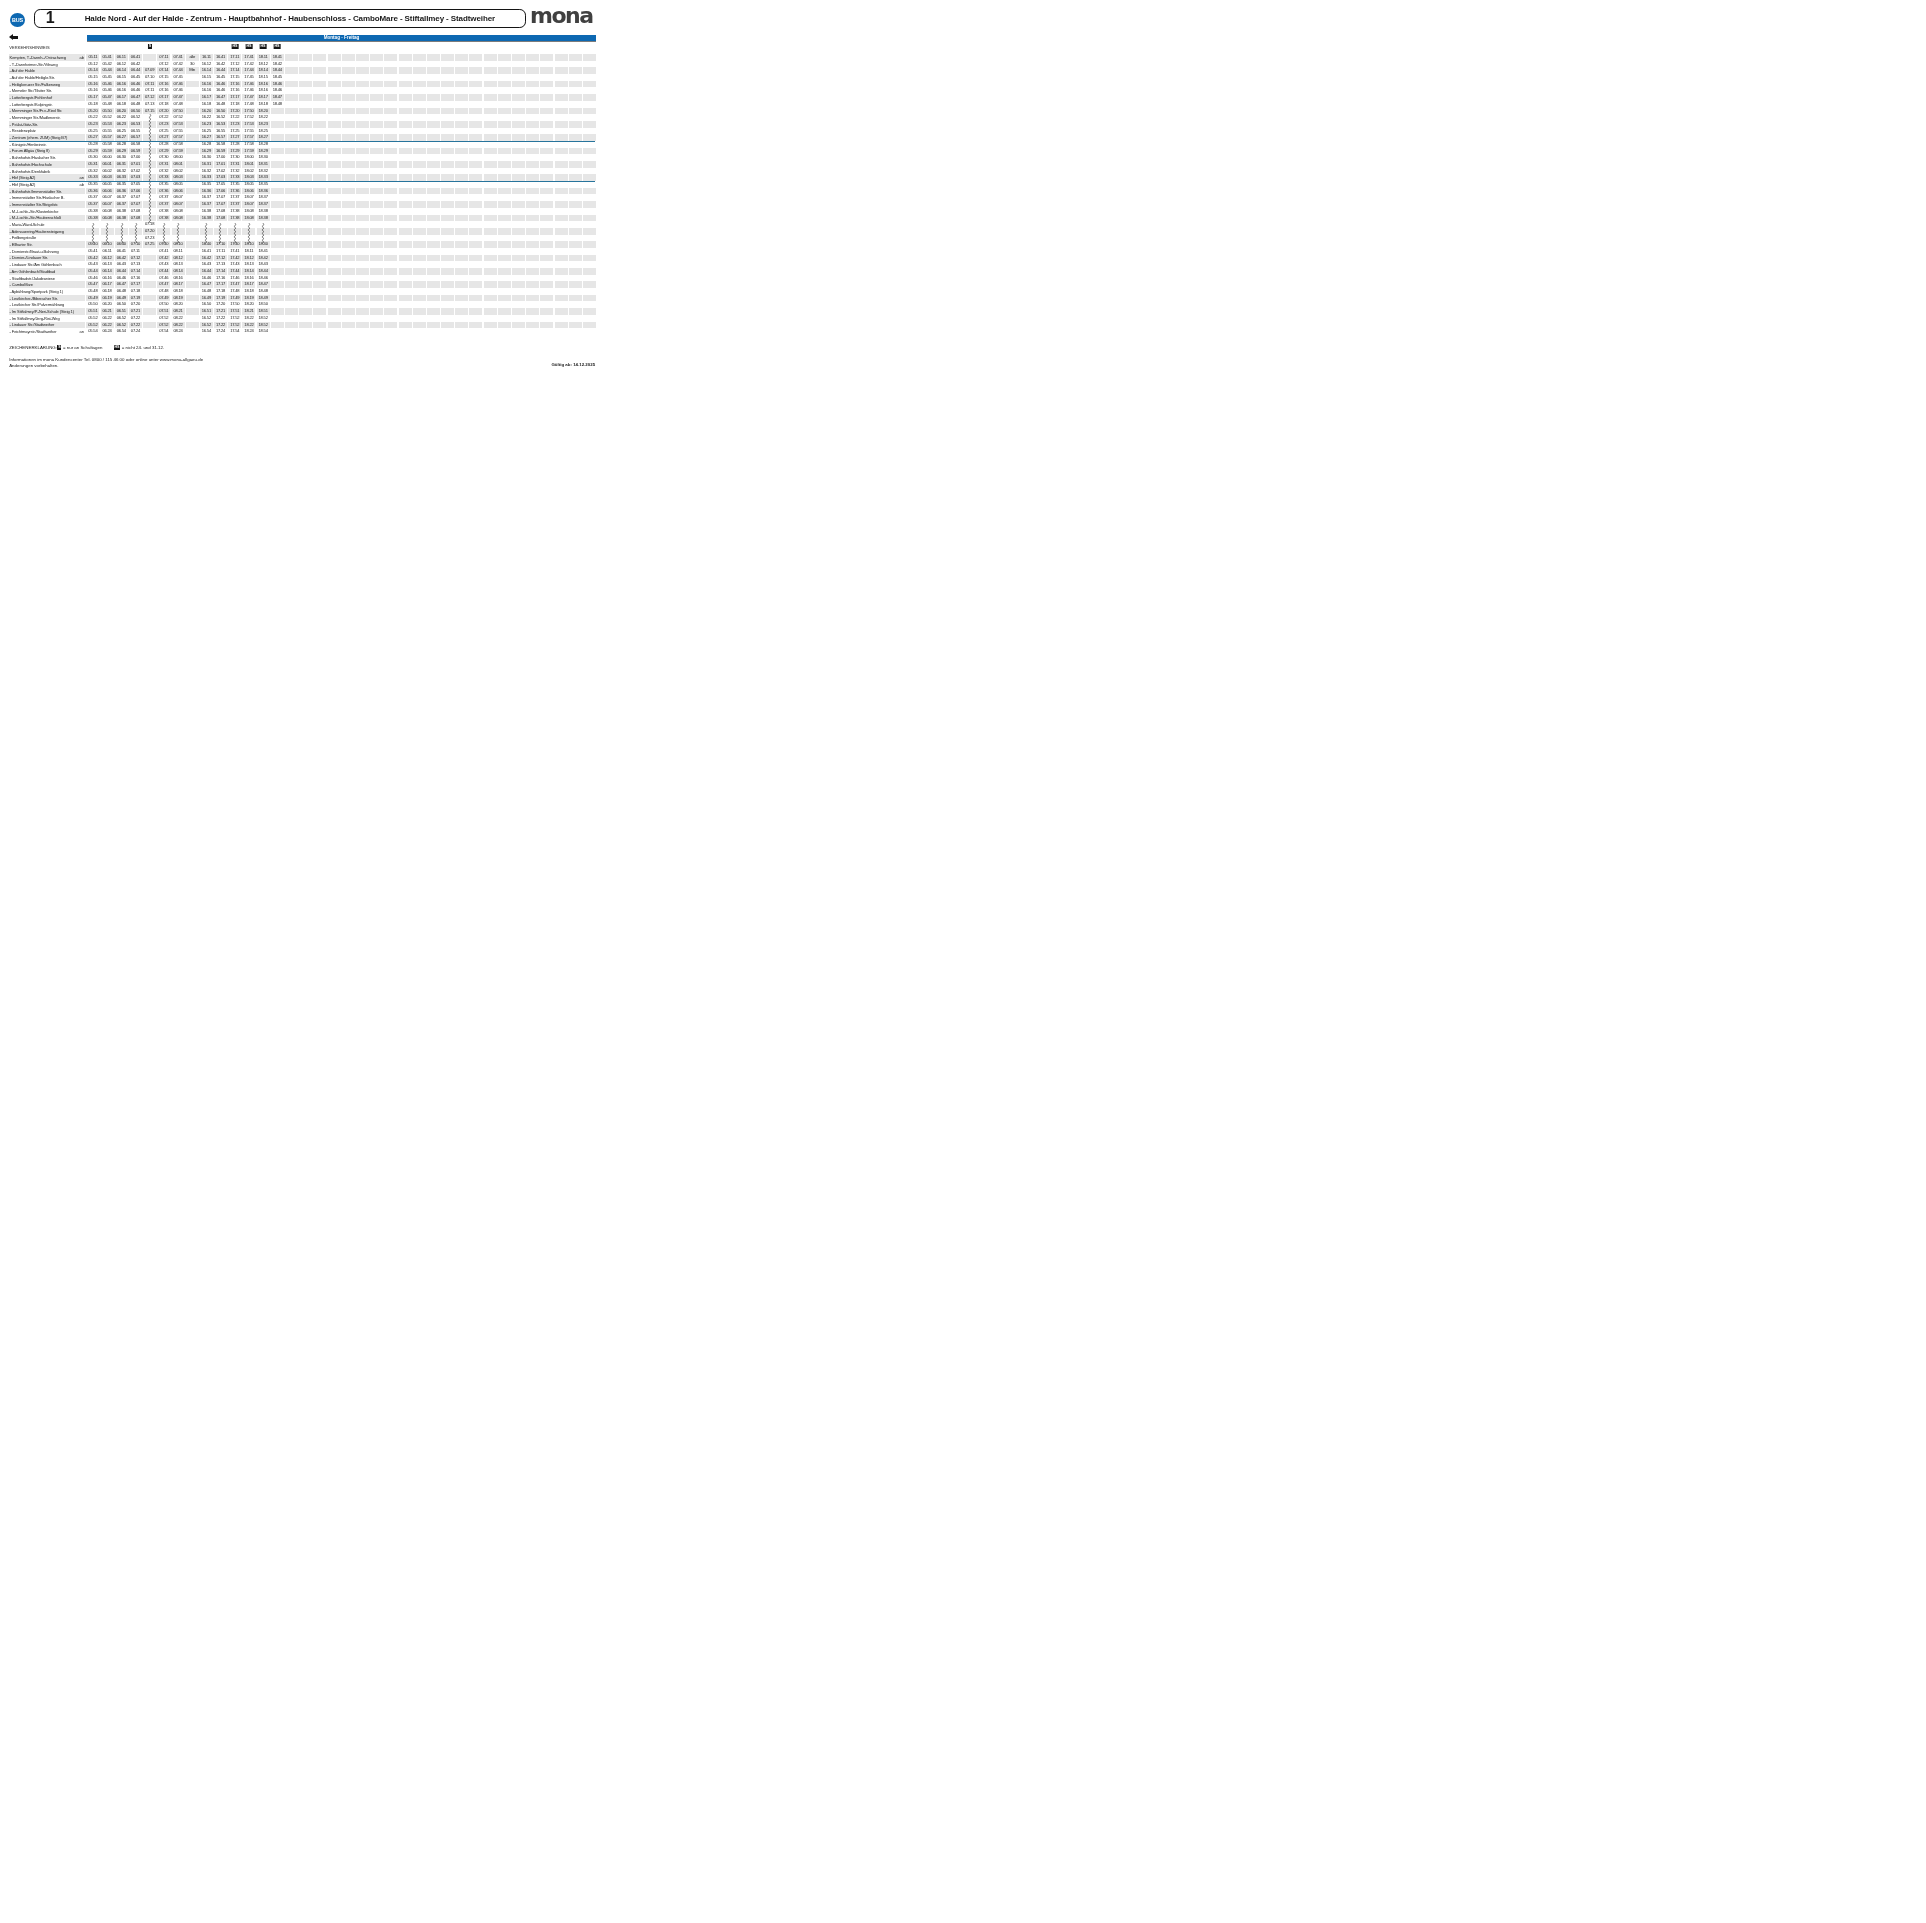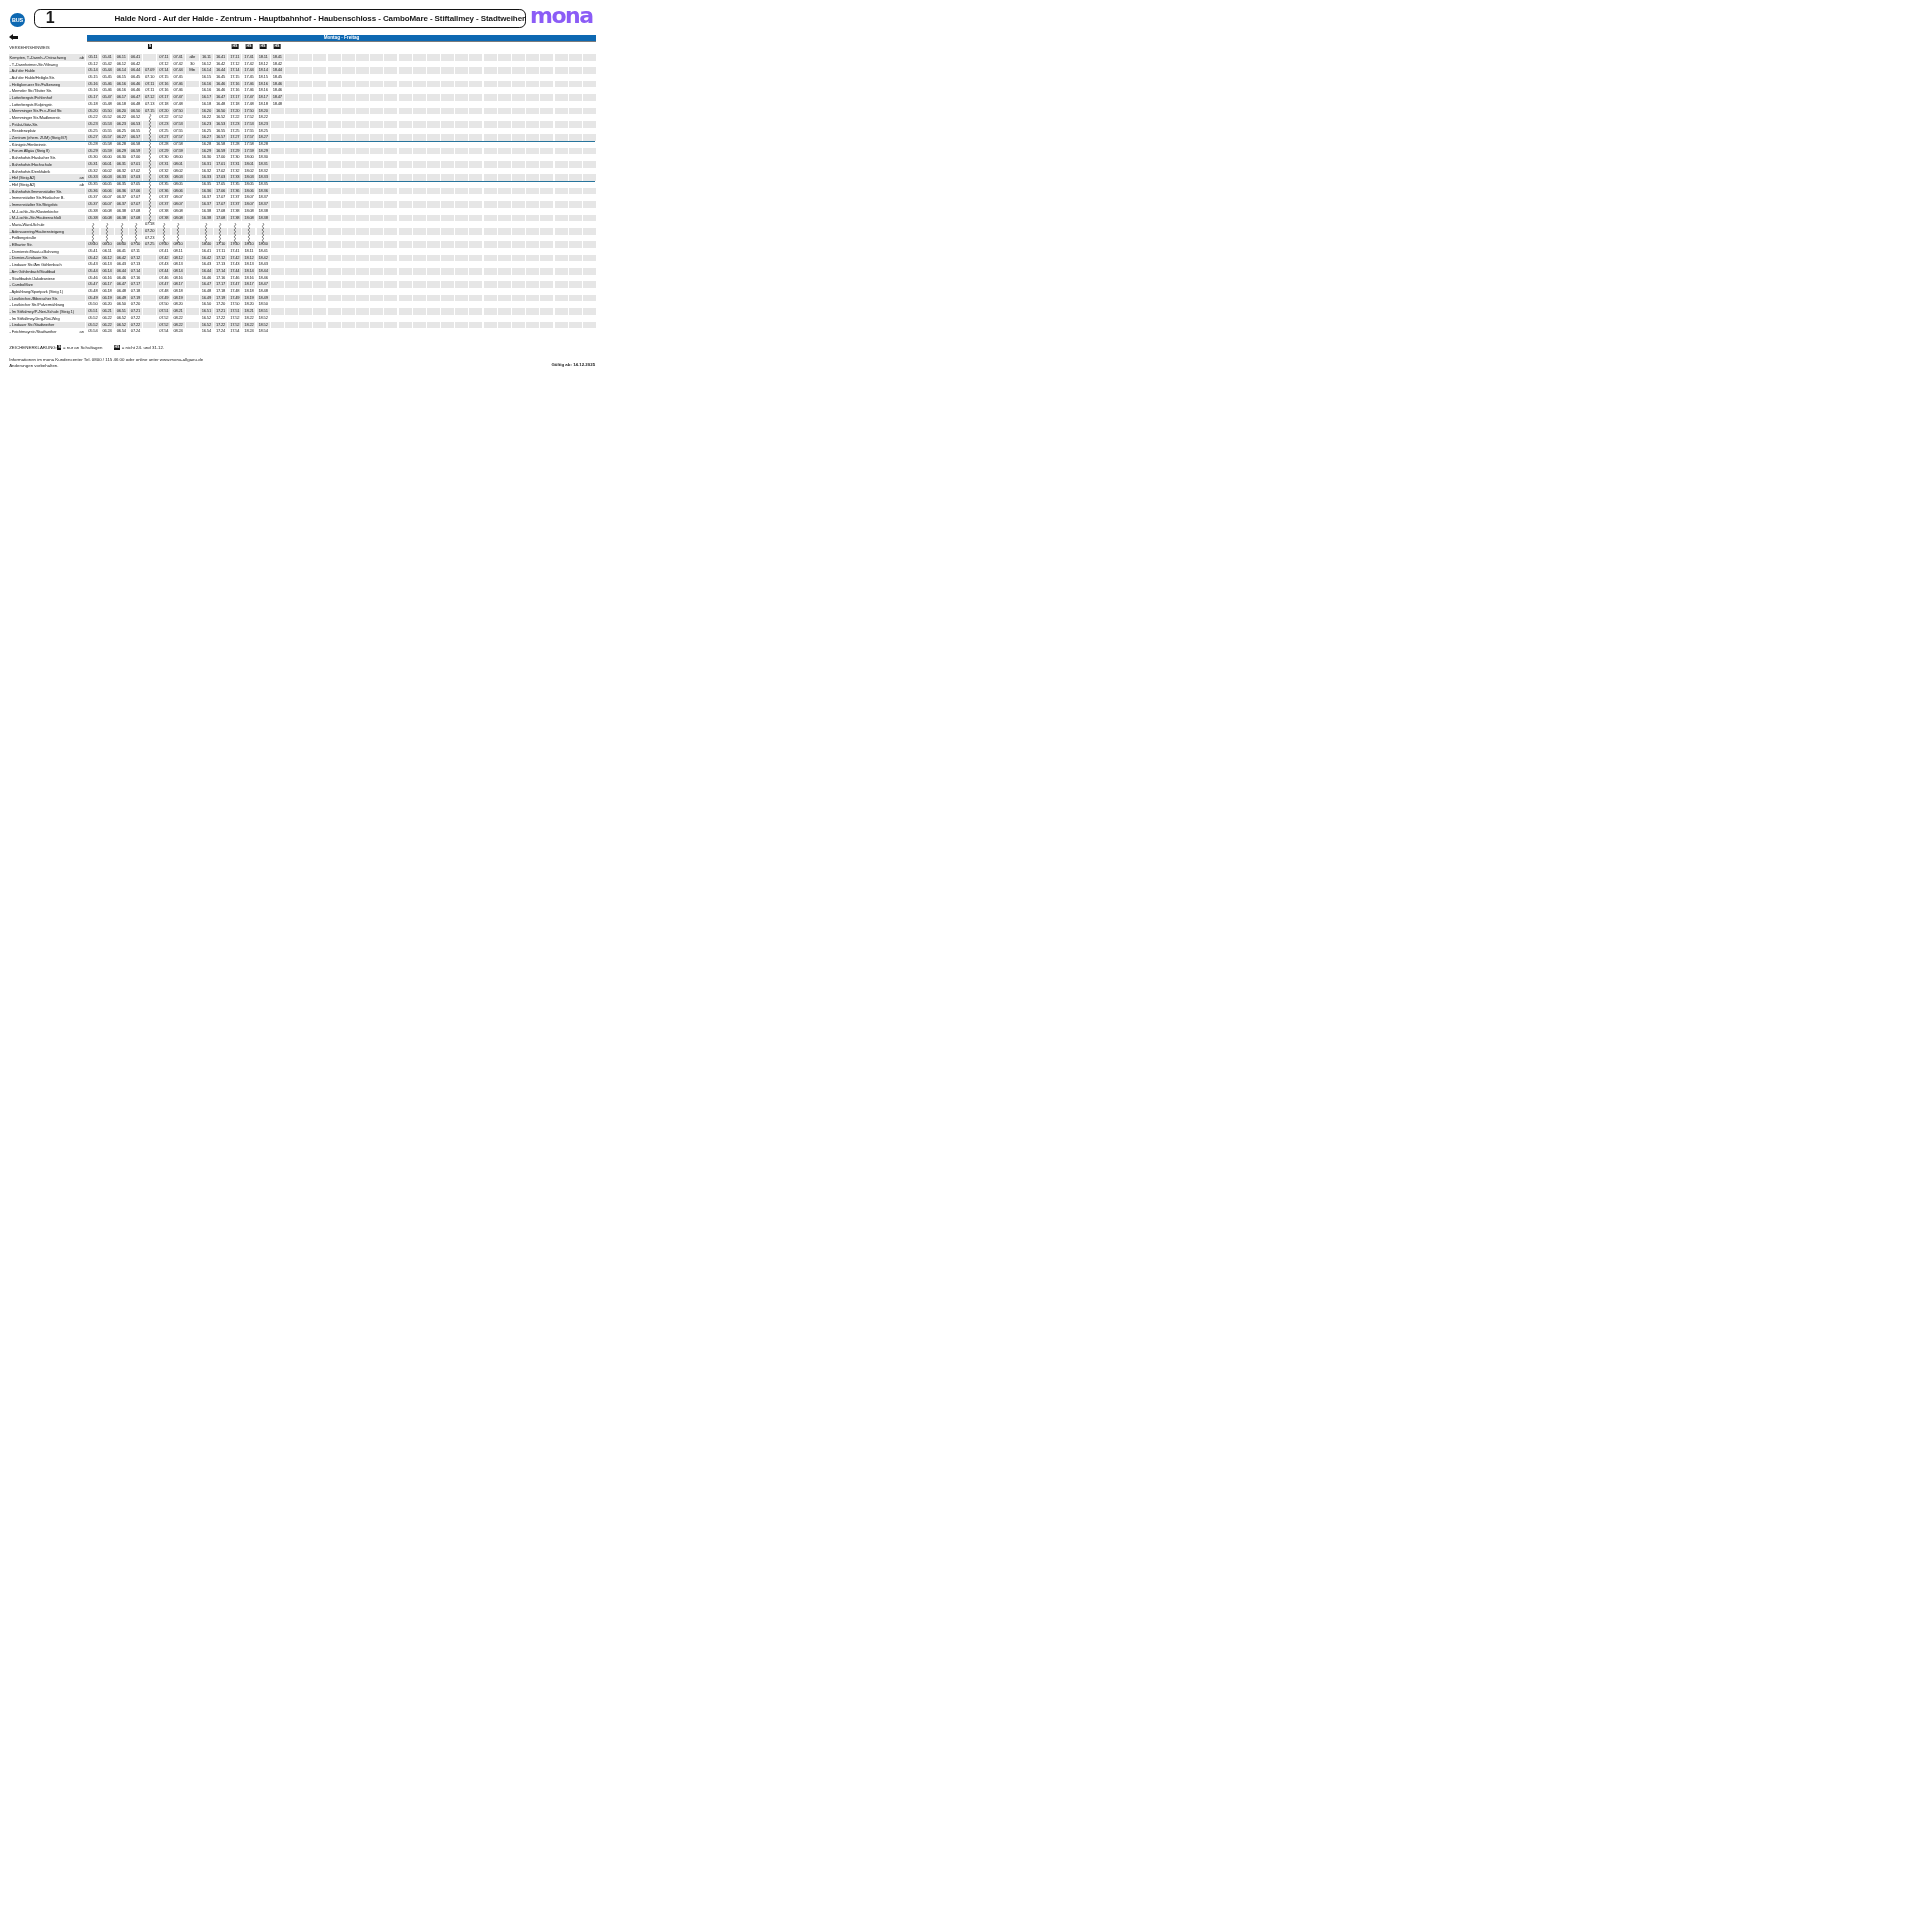--- a/index.html
+++ b/index.html
@@ -14,25 +14,25 @@
     background:#0d68b2; border-radius:50%;
     display:flex; align-items:center; justify-content:center;
     color:#fff; font-weight:bold; font-size:5.4px; letter-spacing:-0.2px;
   }
   .route-box {
     position:absolute; left:34px; top:9.2px; width:492px; height:18.5px;
     border:1.2px solid #141414; border-radius:6.2px; background:#fff;
     display:flex; align-items:center;
   }
   .line-number { font-size:16px; font-weight:bold; line-height:1; margin-left:10.8px; margin-top:-0.8px; }
-  .route-title { flex:1; text-align:right; font-weight:bold; font-size:8px; letter-spacing:-0.1px; white-space:nowrap; }
+  .route-title { flex:1; text-align:center; font-weight:bold; font-size:8px; letter-spacing:-0.1px; white-space:nowrap; }
   .mona-logo {
     position:absolute; left:530px; top:6.2px; width:66px; height:21.6px; overflow:visible;
     font-family:"DejaVu Sans", sans-serif; font-weight:bold; font-size:22px; line-height:20px;
-    color:#8b5cf6; letter-spacing:-1.5px;
+    color:#404040; letter-spacing:-1.5px;
   }
   
   .back-arrow { position:absolute; left:8.9px; top:34px; width:9.6px; height:6.2px; }
   .back-arrow::before {
     content:""; position:absolute; left:0; top:0;
     border-top:3.1px solid transparent; border-bottom:3.1px solid transparent;
     border-right:4.6px solid #141414;
   }
   .back-arrow::after {
     content:""; position:absolute; left:4.2px; top:1.5px; width:4.6px; height:3.1px; background:#141414;

